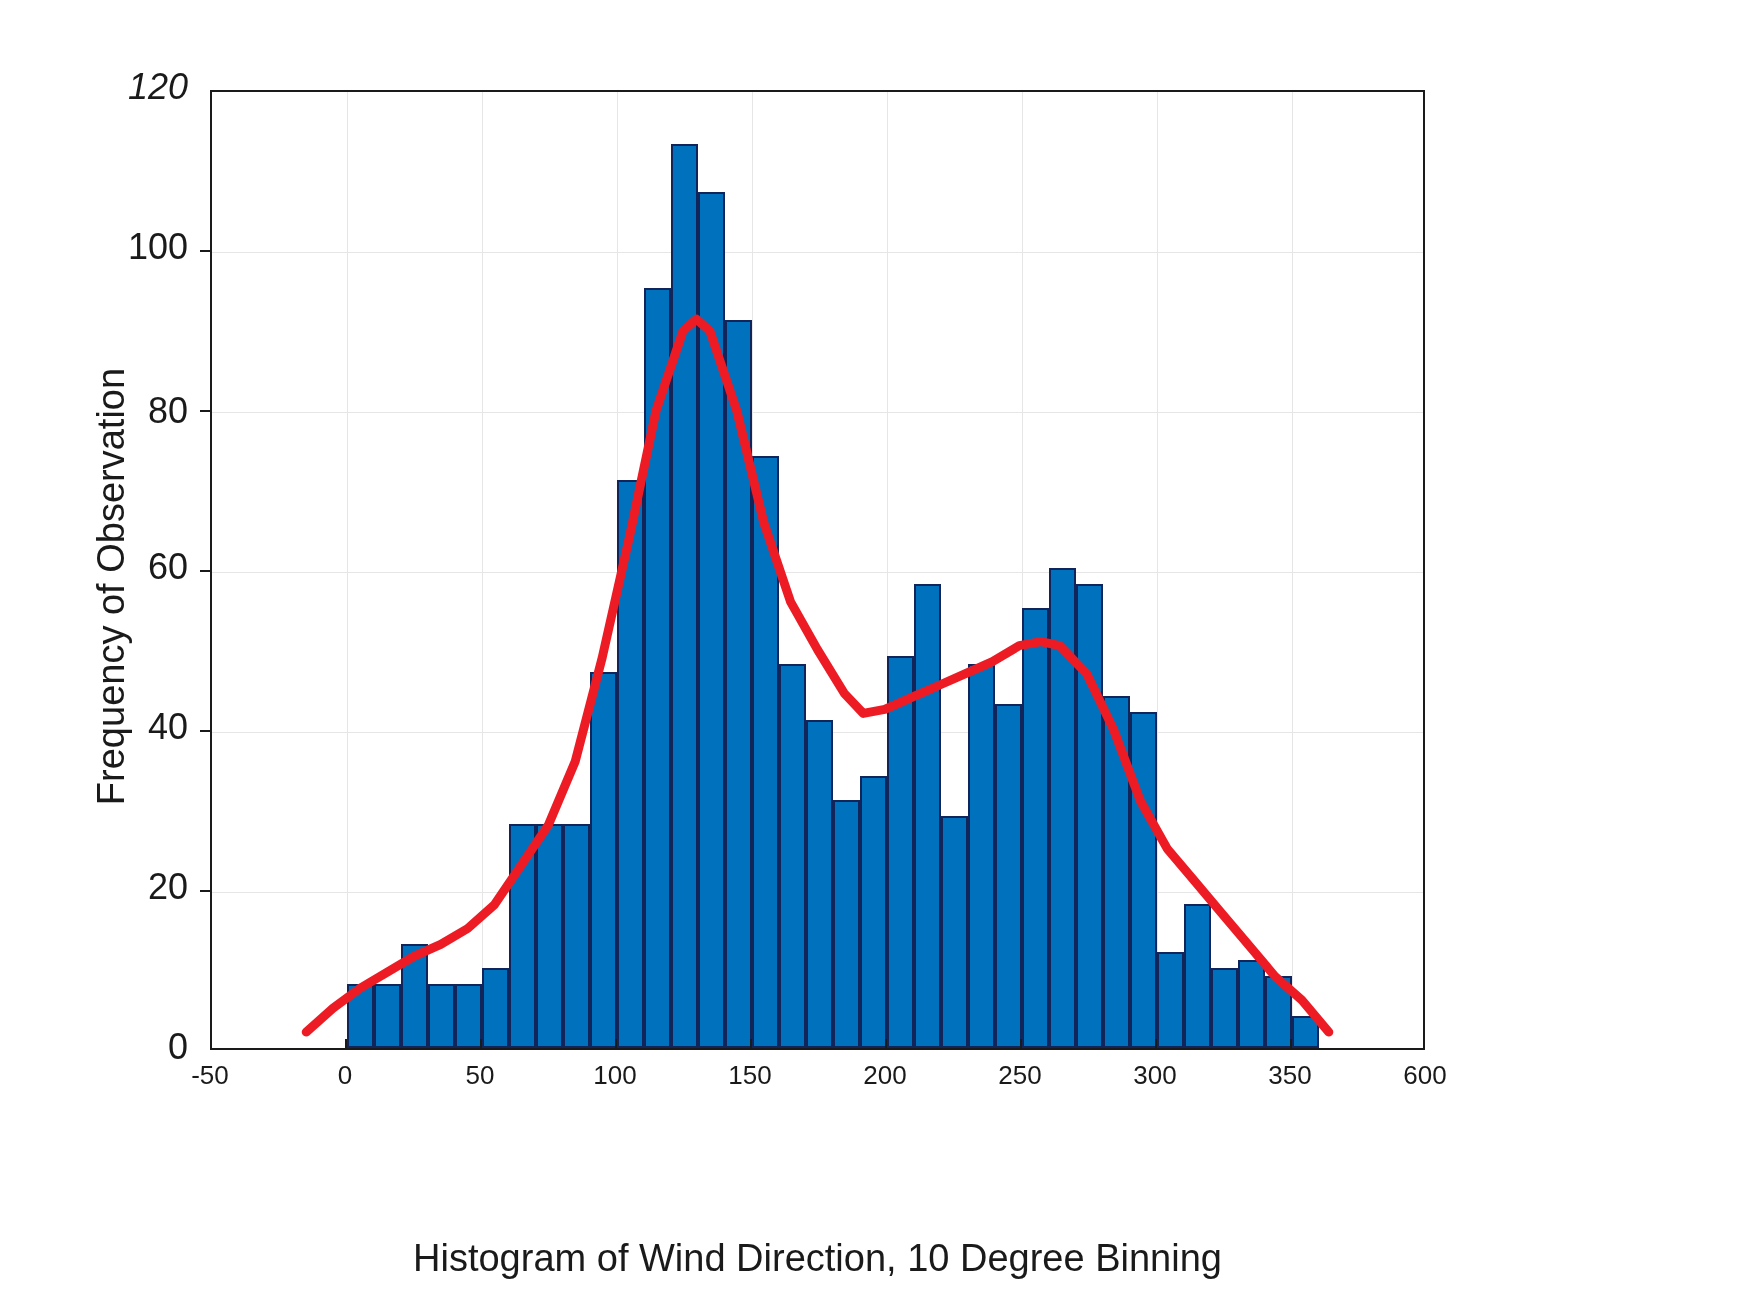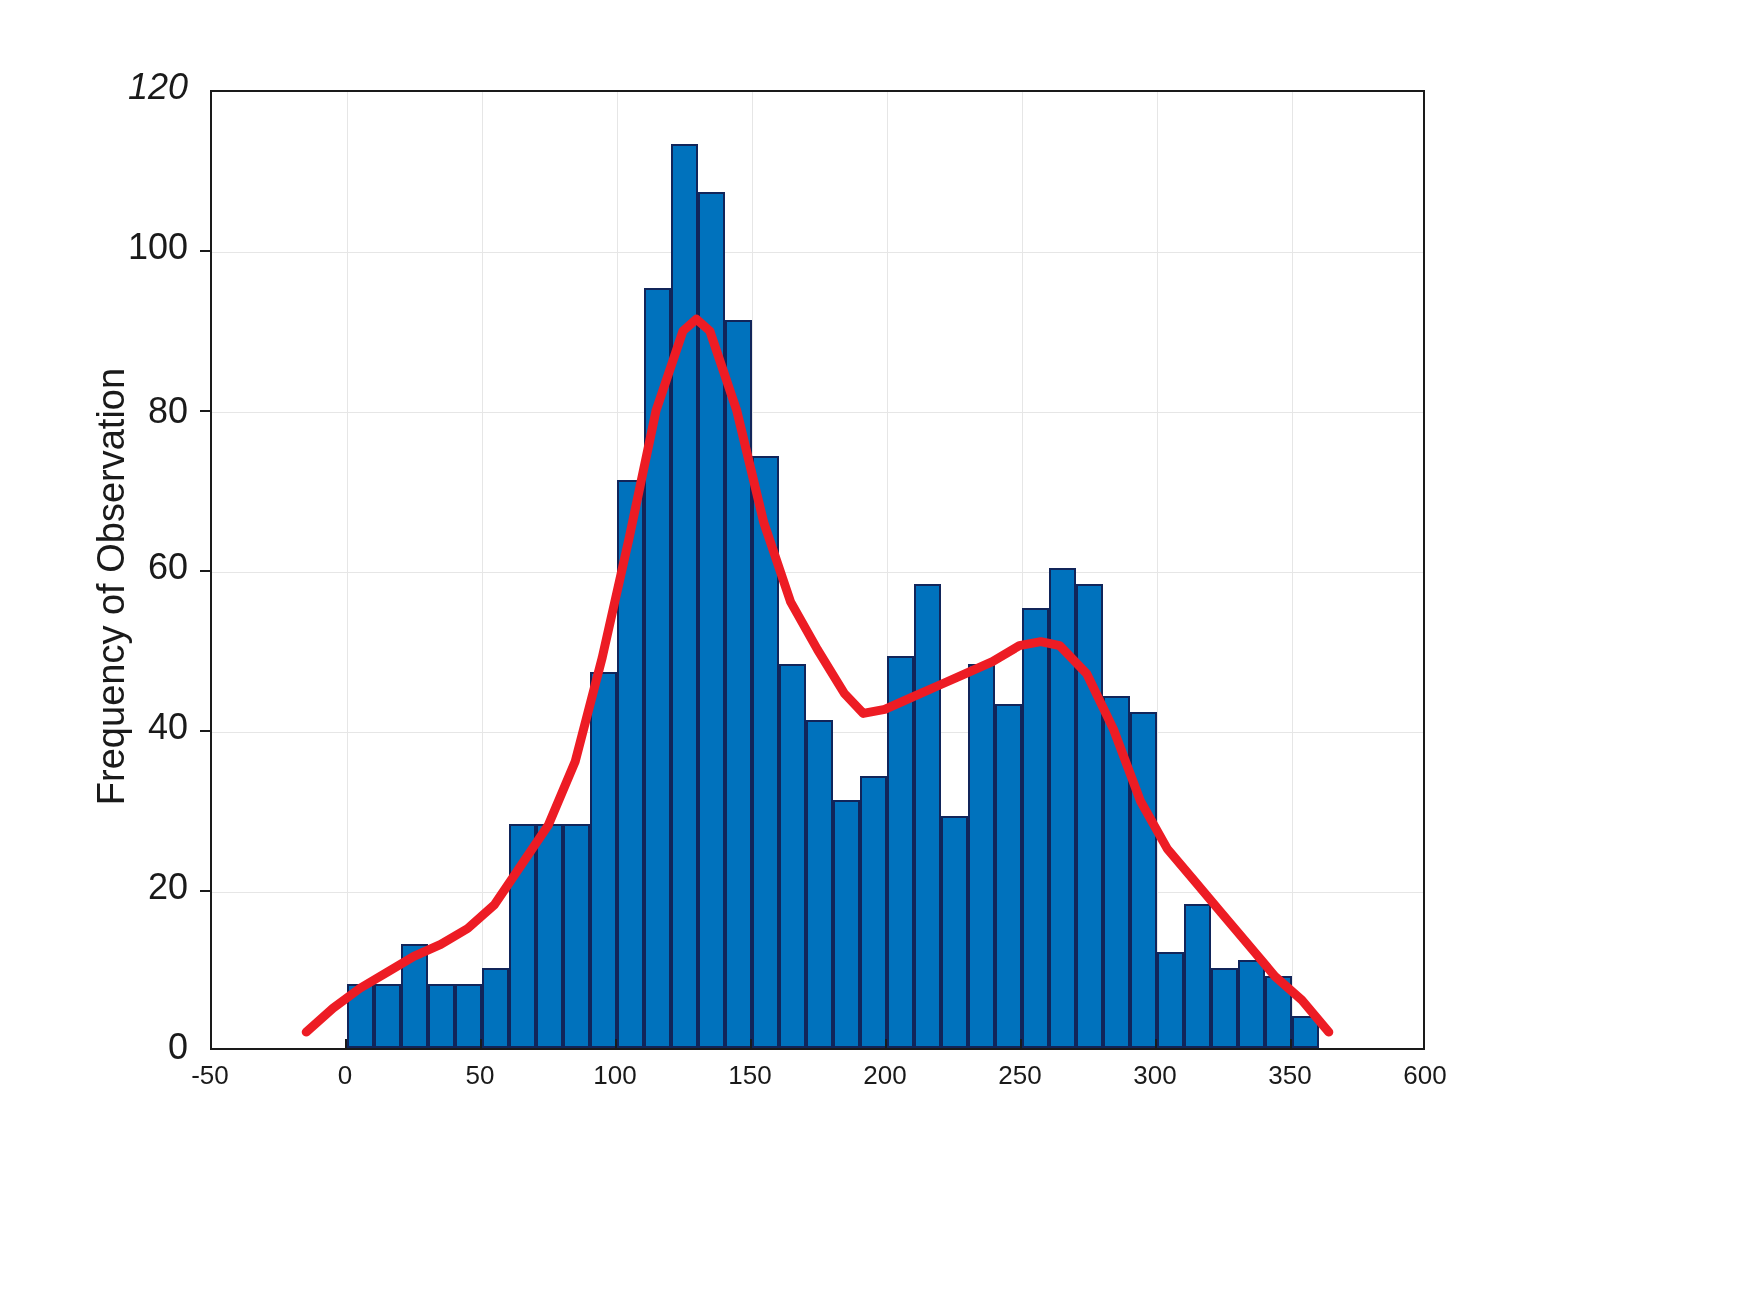--- a/index.html
+++ b/index.html
@@ -136,15 +136,16 @@
       <div class="xtickmark" style="left: 885px;"></div>
       <div class="xlabel-item" style="left: 950px;">250</div>
       <div class="xtickmark" style="left: 1020px;"></div>
       <div class="xlabel-item" style="left: 1085px;">300</div>
       <div class="xtickmark" style="left: 1155px;"></div>
       <div class="xlabel-item" style="left: 1220px;">350</div>
       <div class="xtickmark" style="left: 1290px;"></div>
       <div class="xlabel-item" style="left: 1355px;">600</div>
     </div>
 
+  <div id="x-axis-title">Histogram of Wind Direction, 10 Degree Binning</div>
   <div id="y-axis-title">Frequency of Observation</div>
 
 </div>
 
 </body></html>

